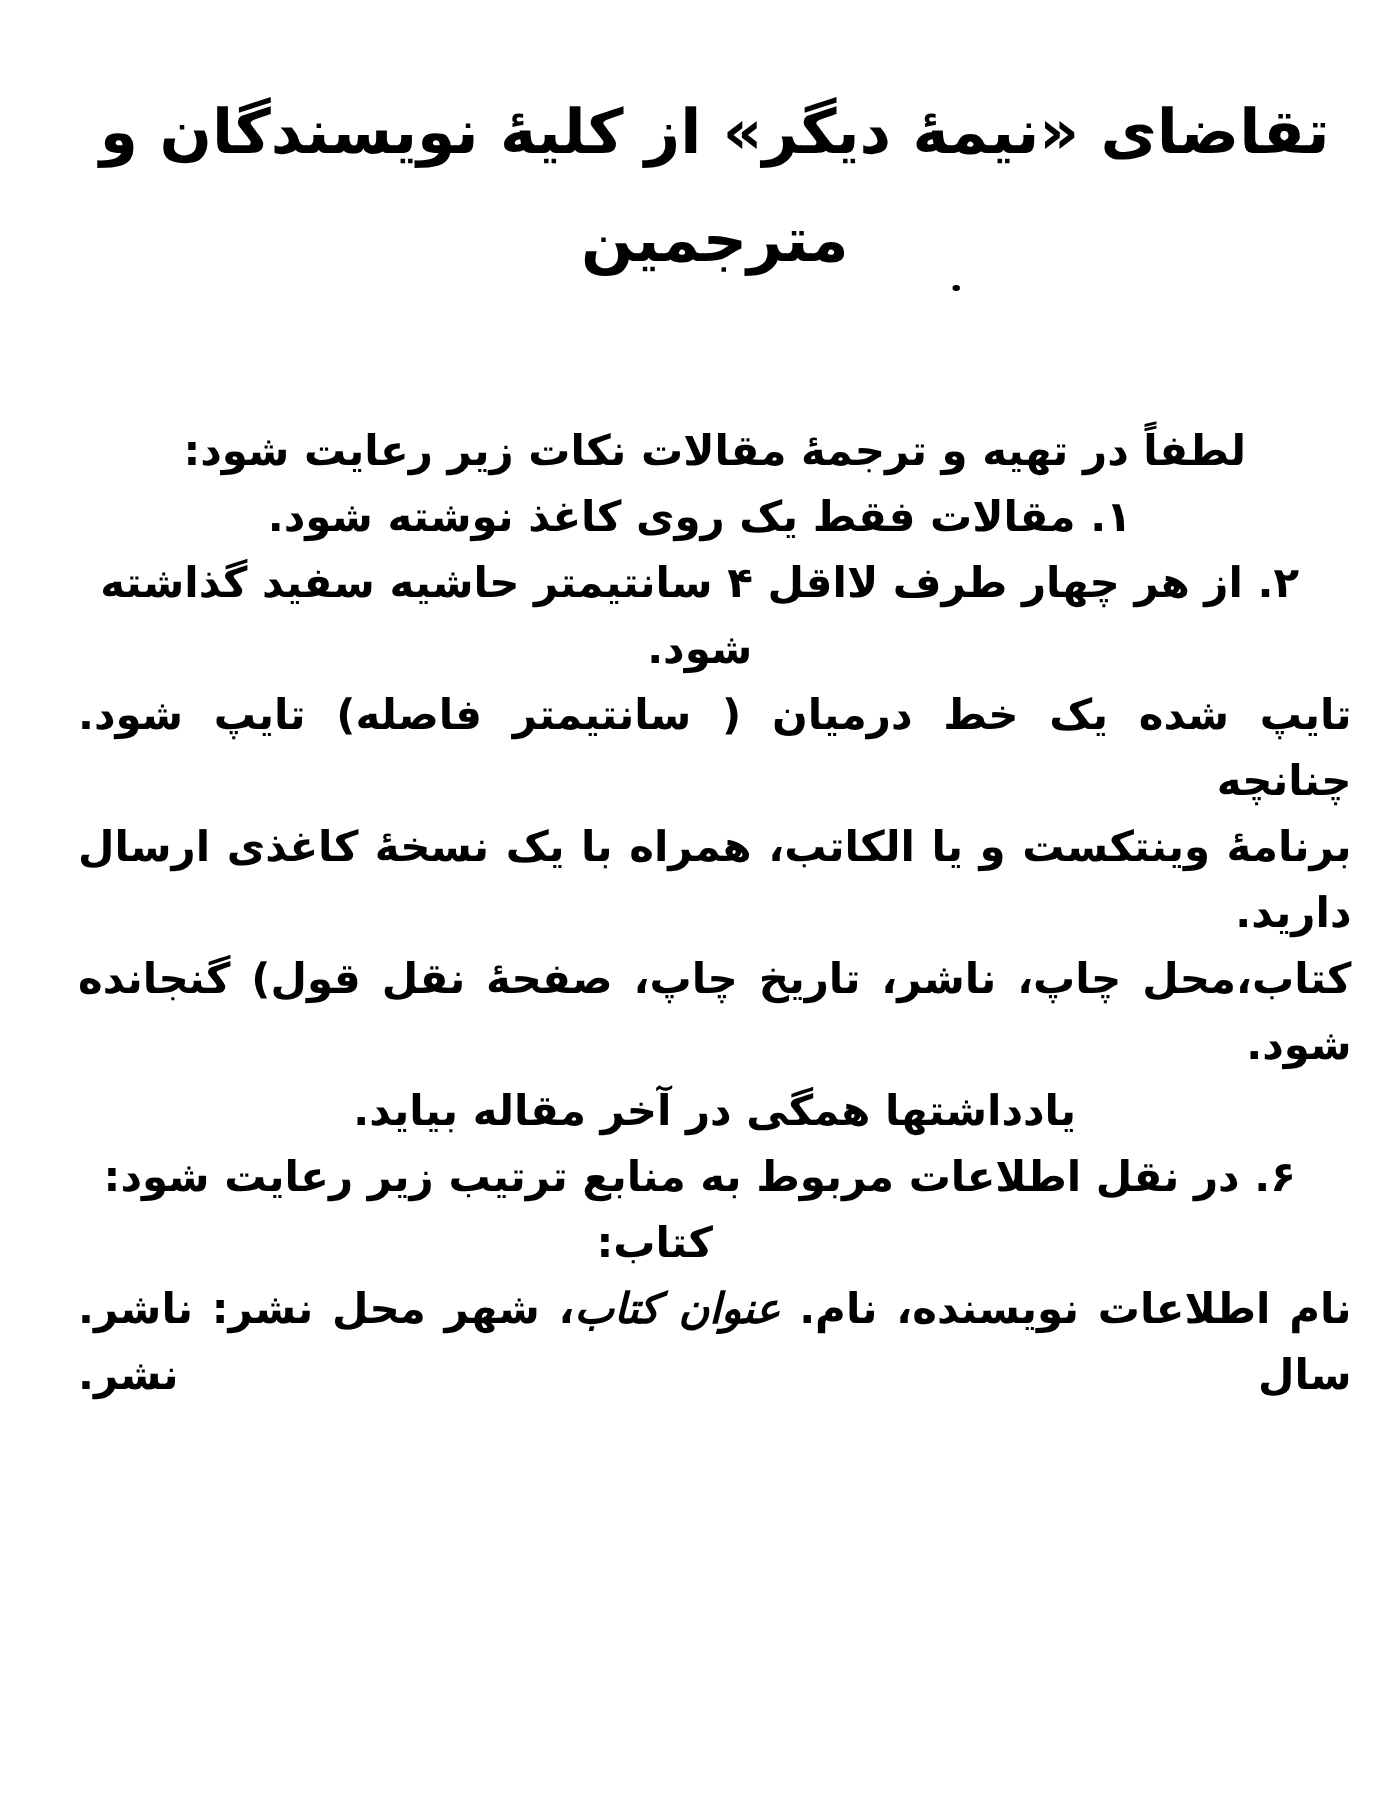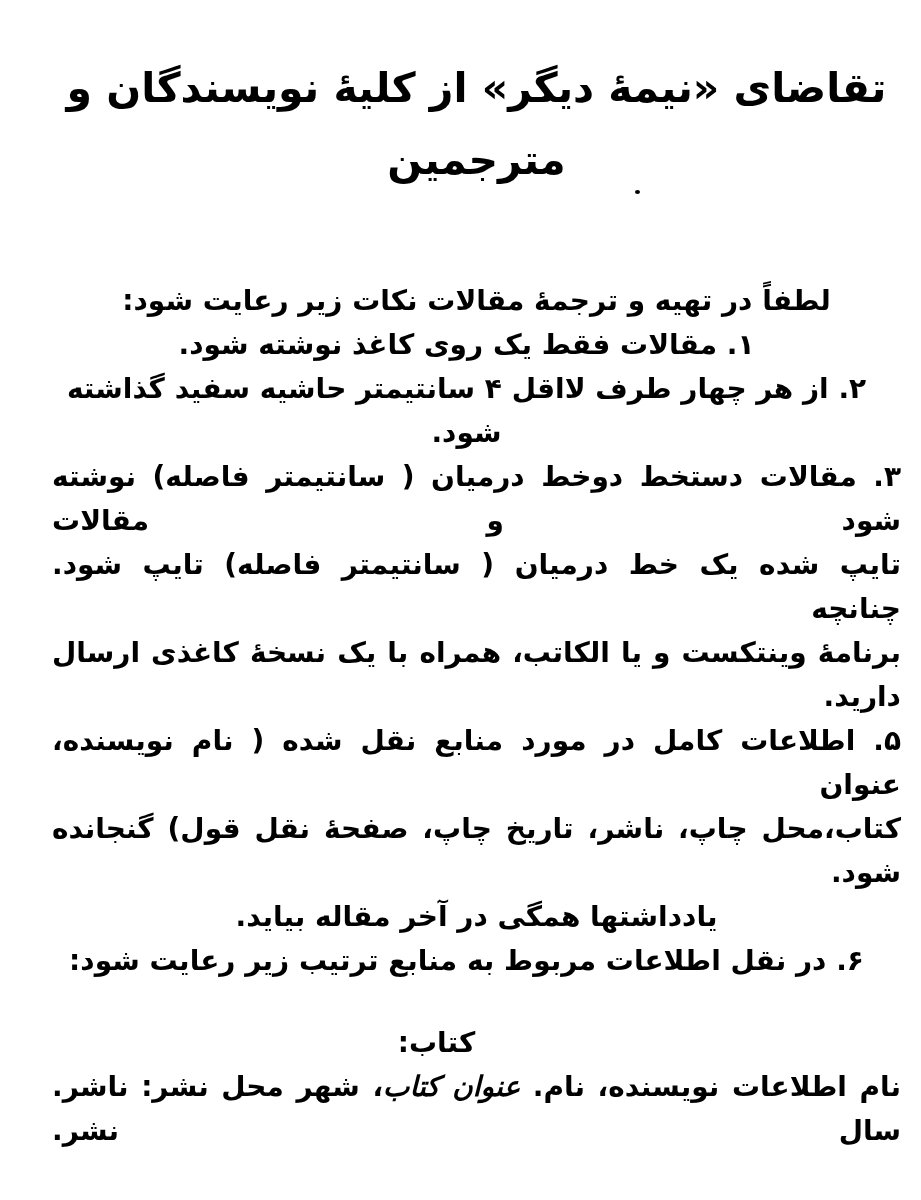--- a/index.html
+++ b/index.html
@@ -39,21 +39,21 @@
     padding: 0;
     text-align: center;
     white-space: normal;
   }
   .stretch {
     text-align: justify;
     text-align-last: justify;
     text-justify: inter-word;
   }
   .ind1 { padding-right: 20px; }
-  .ind2 { padding-right: 80px; margin-top: 38px; }
+  .ind2 { padding-right: 80px; }
   .it { font-style: italic; }
   .speck {
     position: absolute;
     left: 635px;
     top: 190px;
     width: 5px;
     height: 4px;
     background: #000000;
     border-radius: 50%;
   }
@@ -64,24 +64,22 @@
 <div class="page">
 
   <h1 class="title" dir="rtl">تقاضای «نیمۀ دیگر» از کلیۀ نویسندگان و مترجمین</h1>
 
   <div class="speck"></div>
 
   <div class="doc-body" dir="rtl">
     <p class="ln">لطفاً در تهیه و ترجمۀ مقالات نکات زیر رعایت شود:</p>
     <p class="ln ind1">۱. مقالات فقط یک روی کاغذ نوشته شود.</p>
     <p class="ln ind1">۲. از هر چهار طرف لااقل ۴ سانتیمتر حاشیه سفید گذاشته شود.</p>
-    <p class="ln stretch">۳. مقالات دستخط دوخط درمیان ( سانتیمتر فاصله) نوشته شود و مقالات</p>
     <p class="ln stretch">تایپ شده یک خط درمیان ( سانتیمتر فاصله) تایپ شود. چنانچه</p>
     <p class="ln stretch">برنامۀ وینتکست و یا الکاتب، همراه با یک نسخۀ کاغذی ارسال دارید.</p>
-    <p class="ln stretch">۵. اطلاعات کامل در مورد منابع نقل شده ( نام نویسنده، عنوان</p>
     <p class="ln stretch">کتاب،محل چاپ، ناشر، تاریخ چاپ، صفحۀ نقل قول) گنجانده شود.</p>
     <p class="ln">یادداشتها همگی در آخر مقاله بیاید.</p>
     <p class="ln ind1">۶. در نقل اطلاعات مربوط به منابع ترتیب زیر رعایت شود:</p>
     <p class="ln ind2">کتاب:</p>
     <p class="ln stretch"><span>نام اطلاعات نویسنده، نام. </span><span class="it">عنوان کتاب</span><span>، شهر محل نشر: ناشر. سال نشر.</span></p>
 
   </div>
 
 </div>
 

